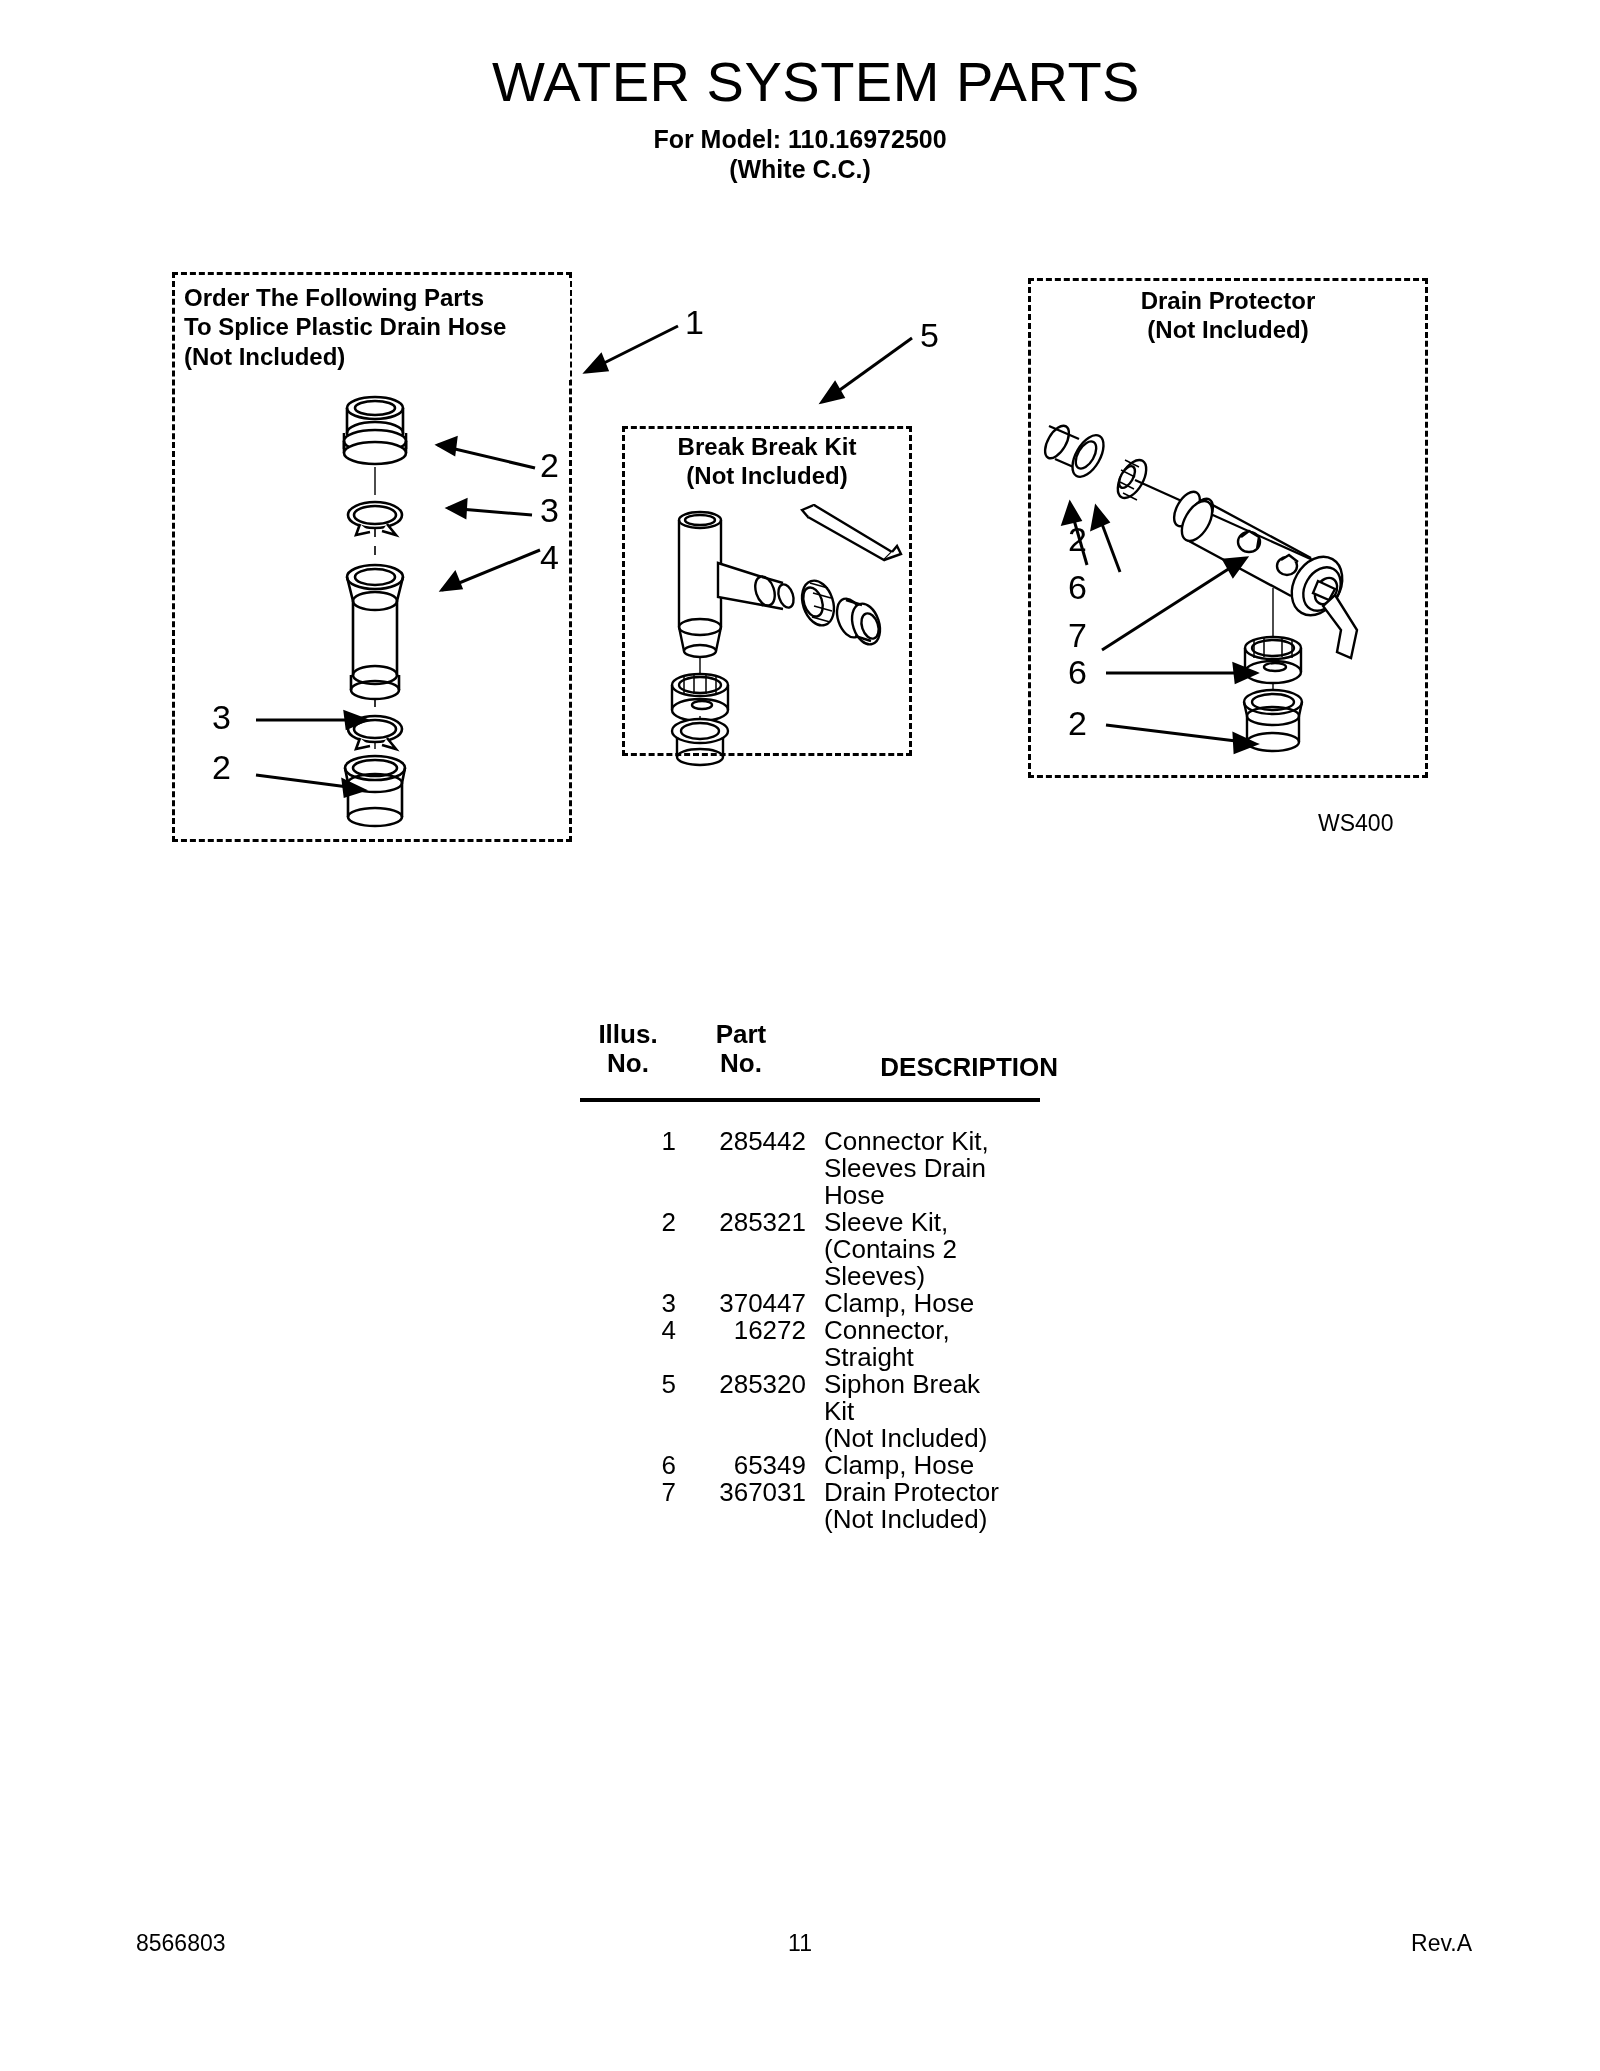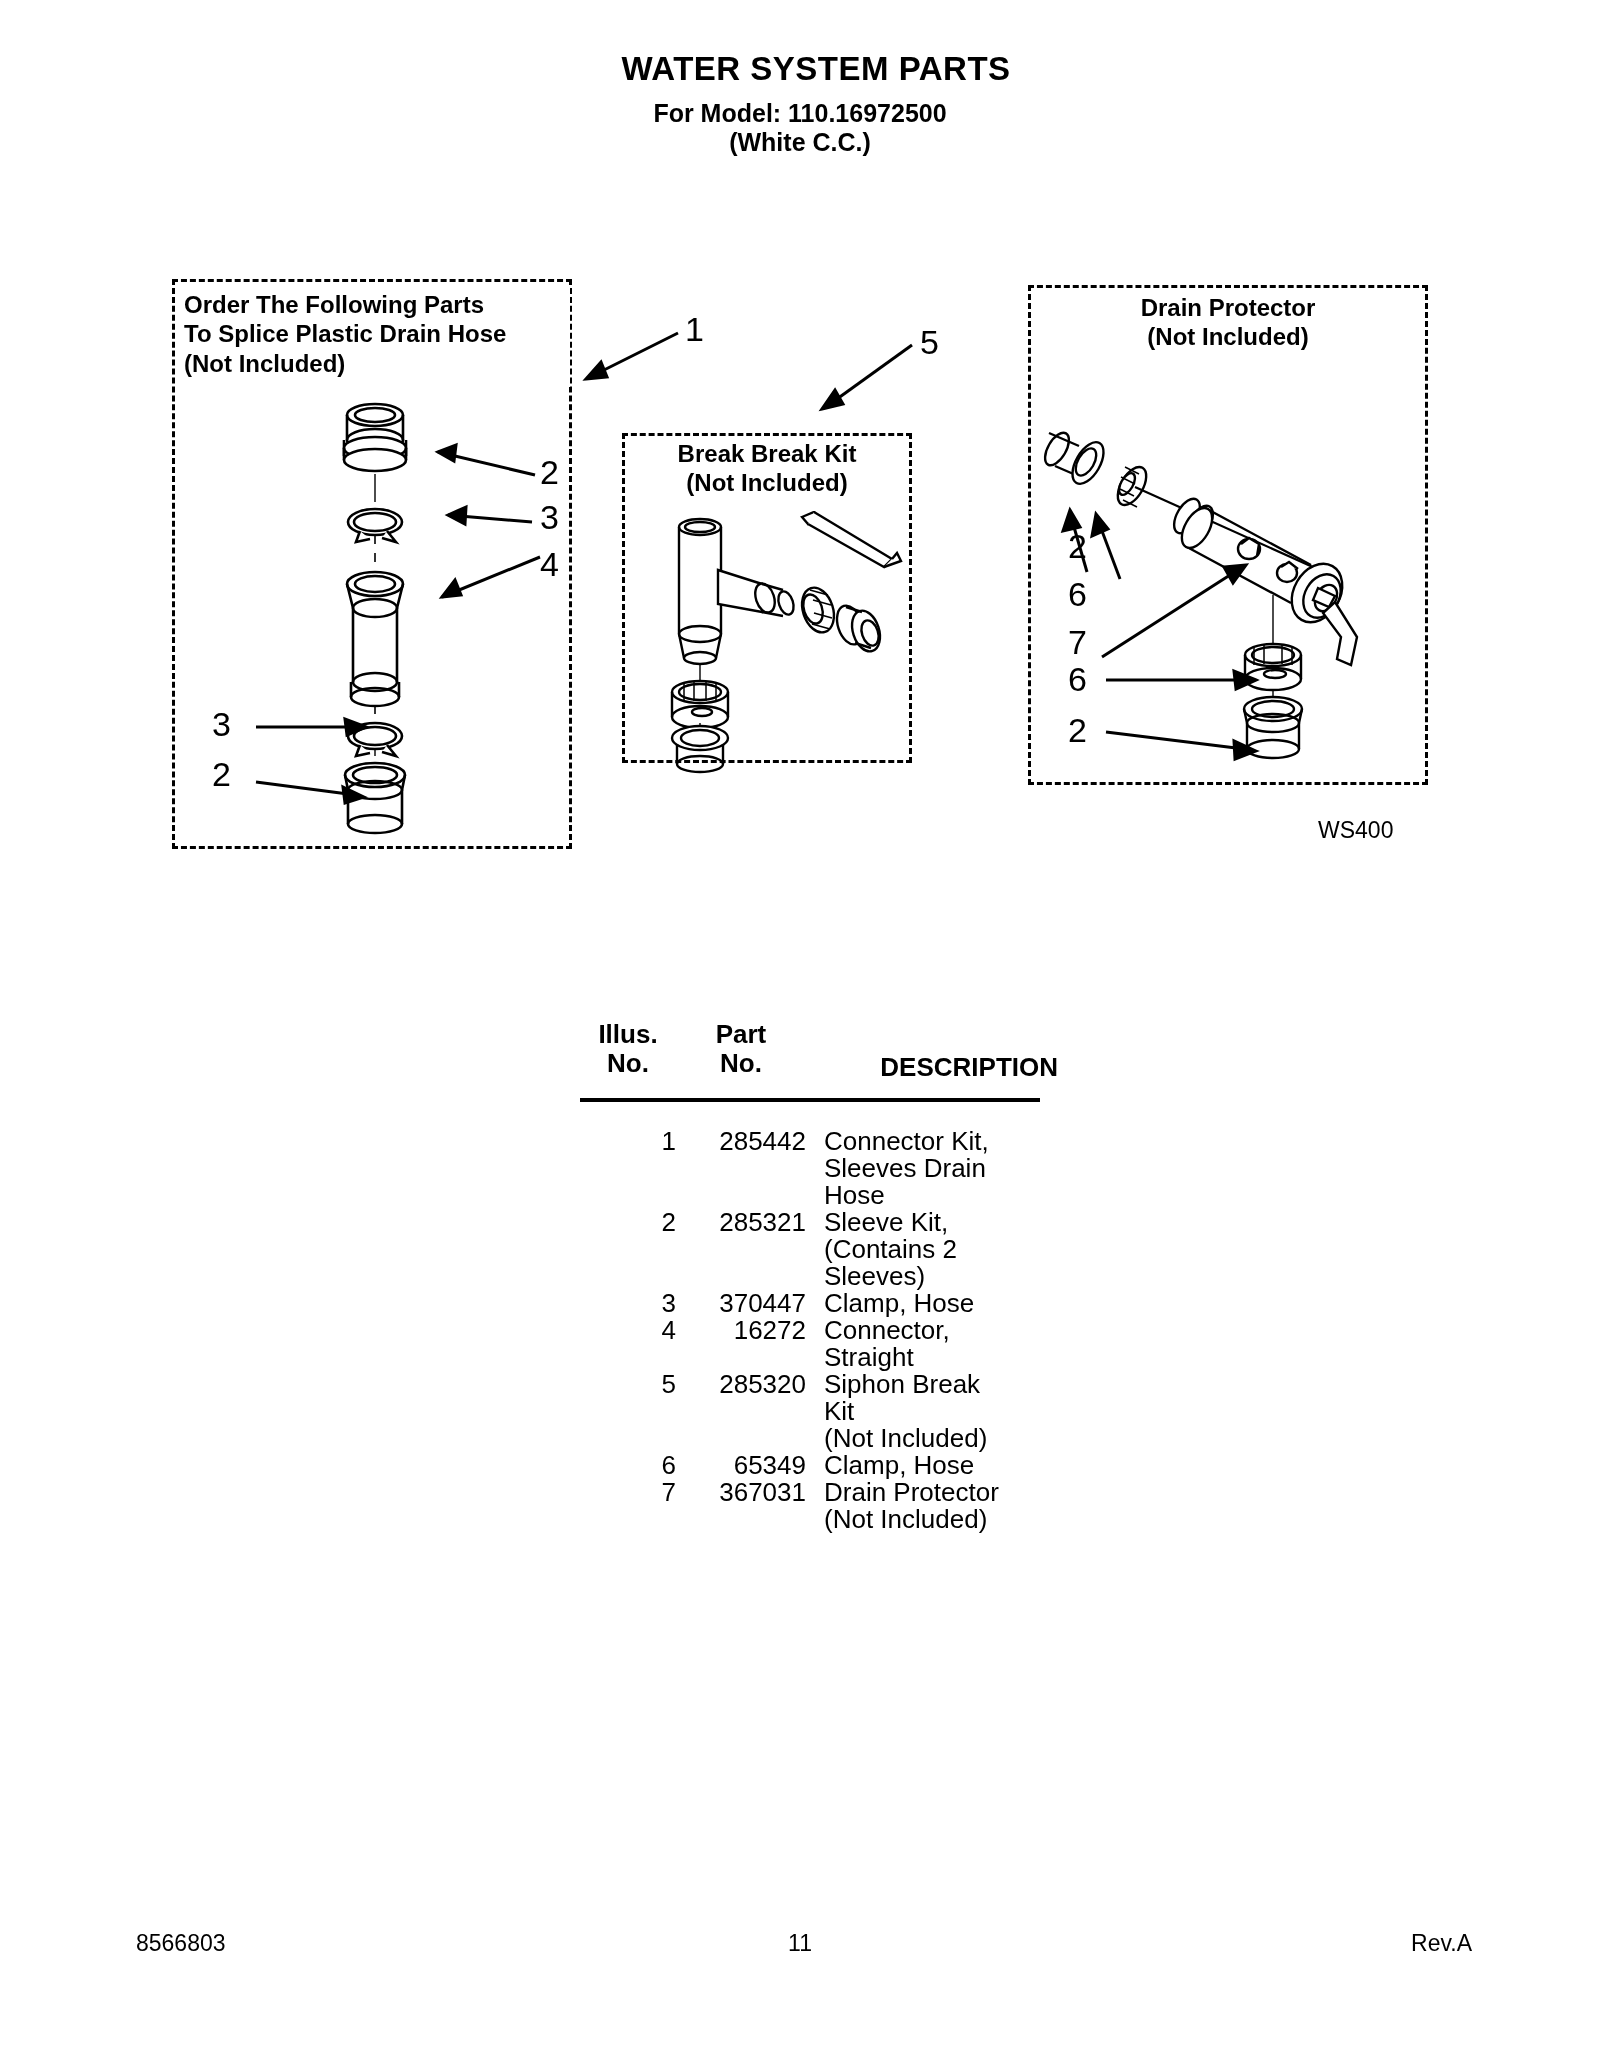--- a/index.html
+++ b/index.html
@@ -18,43 +18,43 @@
 
   
   #header {
     position: absolute;
     left: 0;
     top: 50px;
     width: 1600px;
     text-align: center;
   }
   #page-title {
-    font-size: 33px;
-    font-weight: bold;
+    font-size: 56px;
+    font-weight: normal;
     letter-spacing: 0.5px;
     line-height: 1.15;
     padding-left: 32px;
   }
   #model-line {
     font-size: 25px;
     font-weight: bold;
     margin-top: 11px;
     line-height: 1.18;
   }
   #color-line {
     font-size: 25px;
     font-weight: bold;
     line-height: 1.18;
   }
 
   
   #diagram-area {
     position: absolute;
     left: 0;
-    top: 7px;
+    top: 0;
     width: 1300px;
     height: 900px;
   }
   .dashbox {
     position: absolute;
     border: 3px dashed #000;
     box-sizing: border-box;
   }
   .boxtitle {
     position: absolute;

